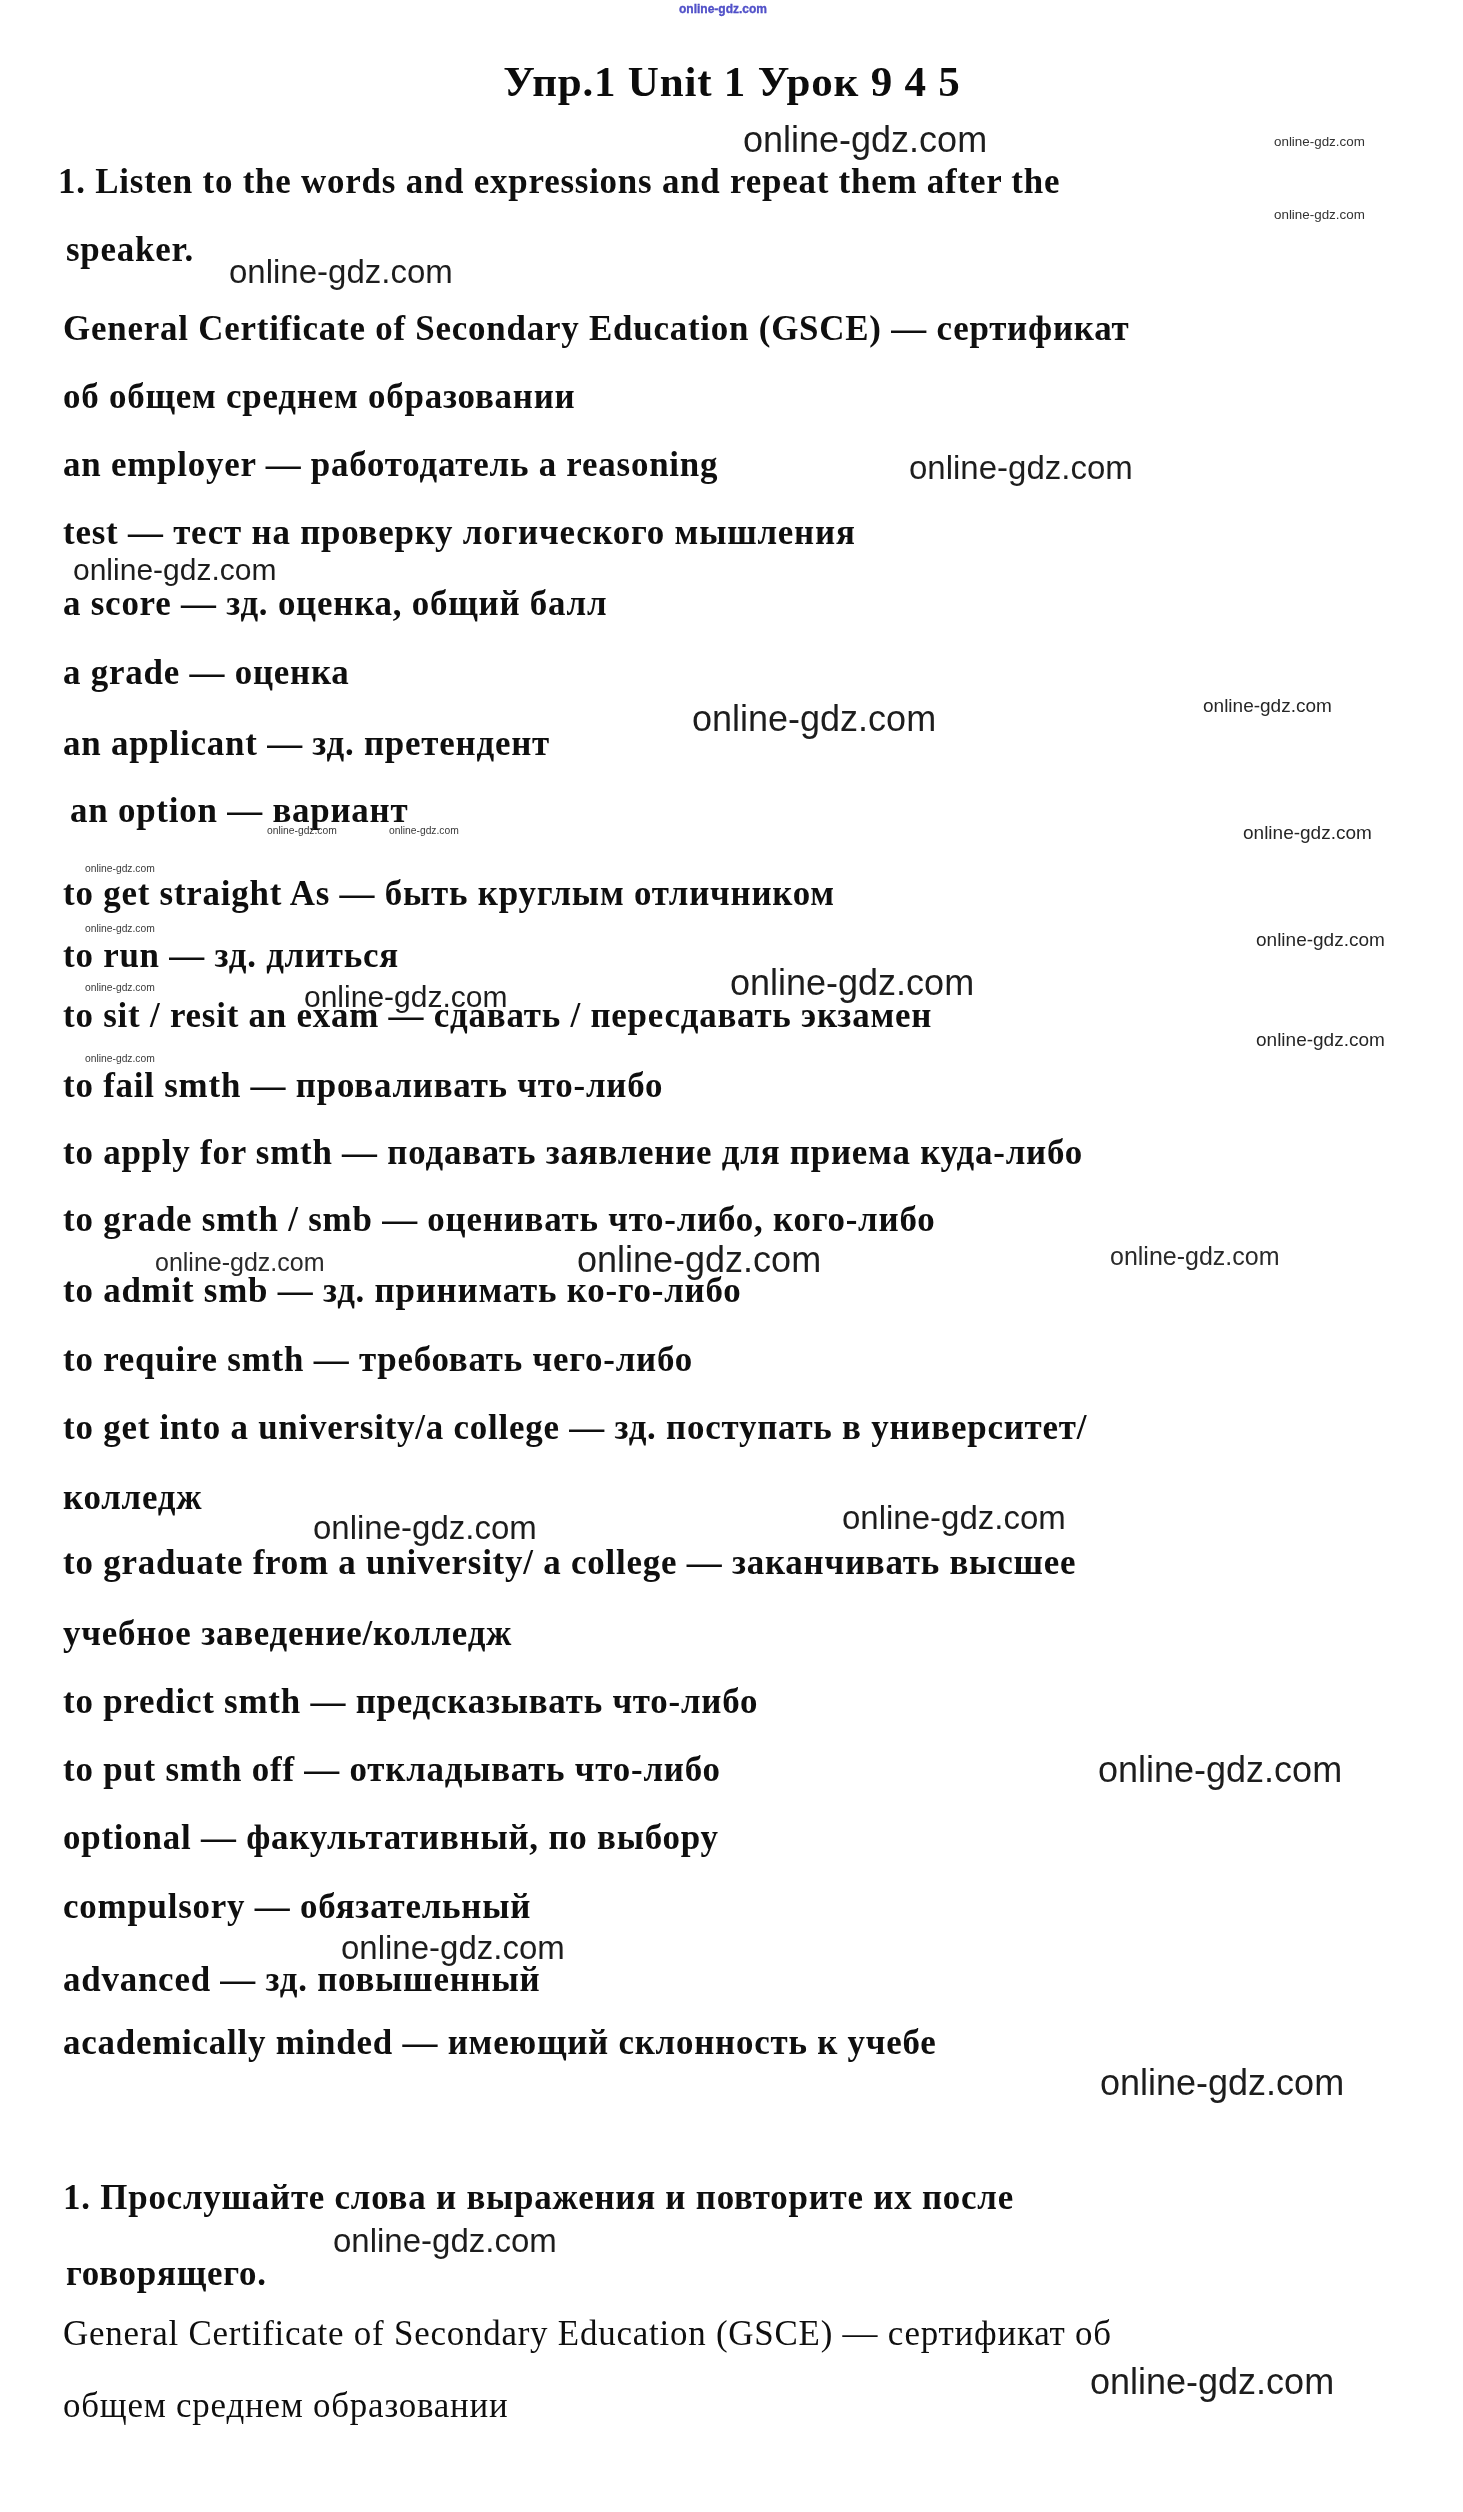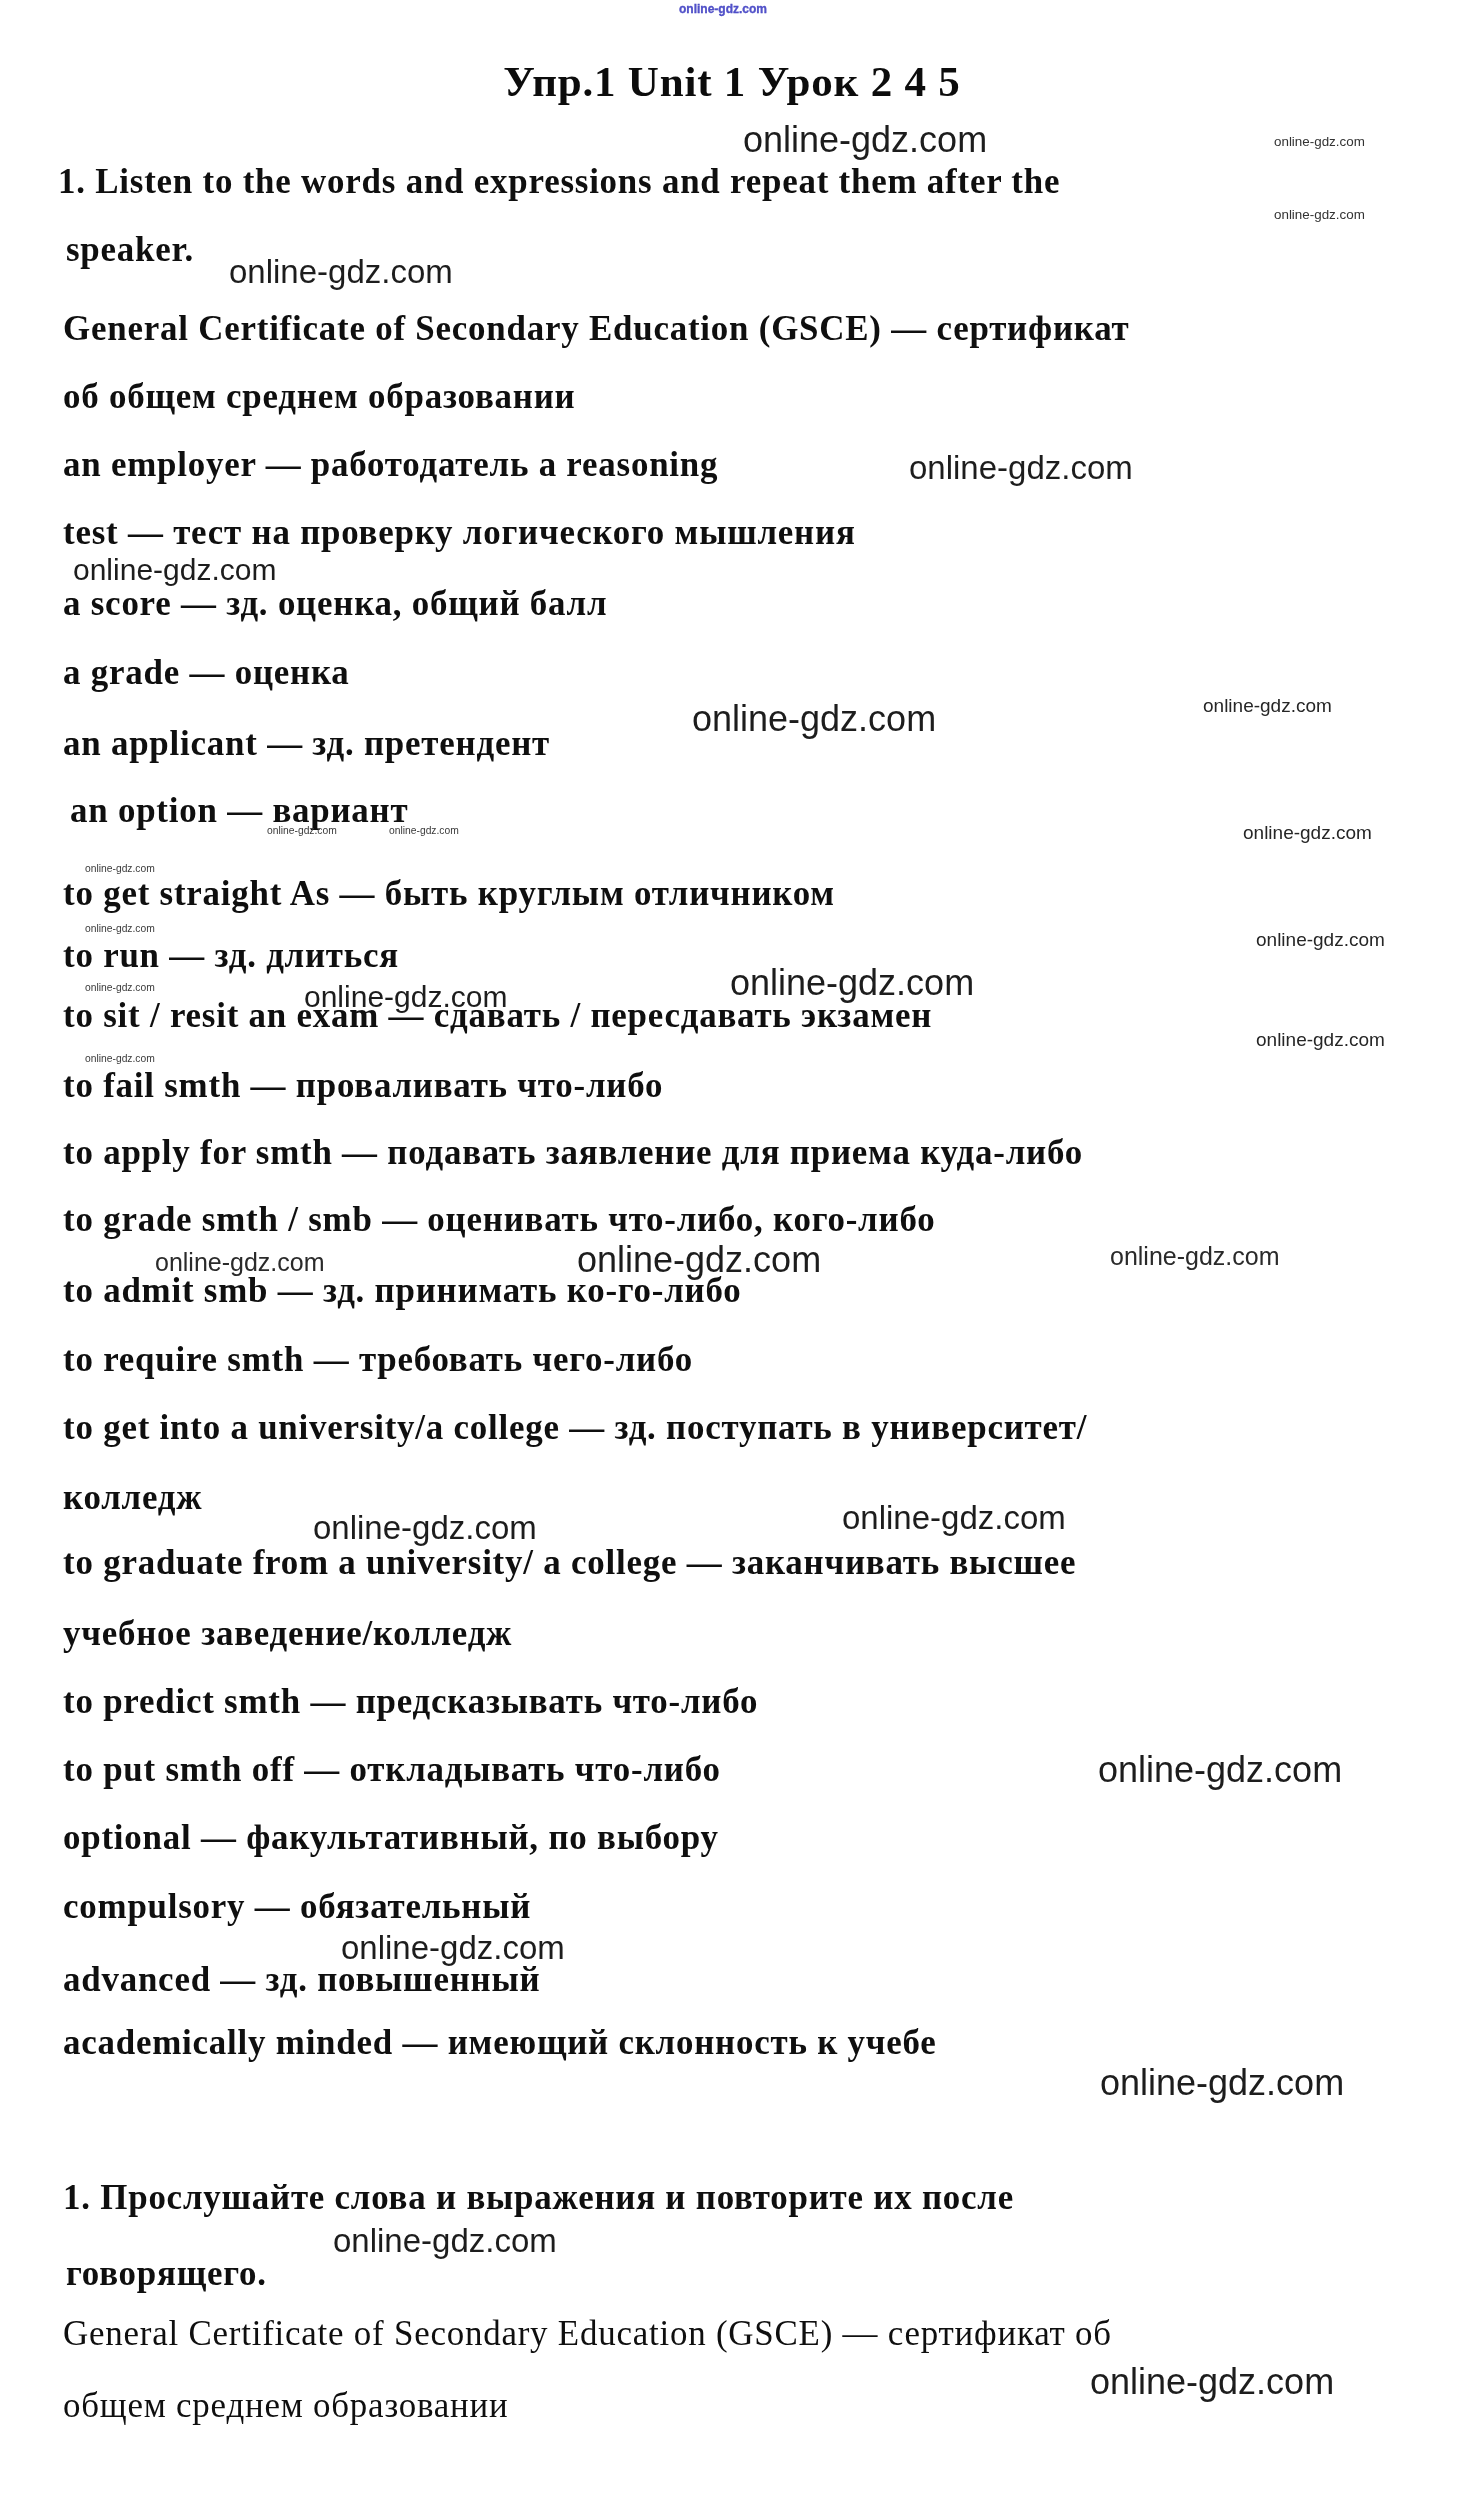--- a/index.html
+++ b/index.html
@@ -34,21 +34,21 @@
   .wm-xsm{font-size:13.4px;color:#333;}
   .wm-xs{font-size:10.3px;color:#3a3a3a;}
   .wm-blue{font-size:12px;color:#5353cb;font-weight:700;
     -webkit-text-stroke:0.3px #4343c0;}
 </style>
 </head>
 <body>
 
 <span class="wm wm-blue" style="left:679px;top:1.6px;">online-gdz.com</span>
 
-<div class="ttl">Упр.1 Unit 1 Урок 2 4 5</div>
+<div class="ttl">Упр.1 Unit 1 Урок 9 4 5</div>
 
 <span class="wm wm-lg" style="left:743px;top:119px;">online-gdz.com</span>
 <span class="wm wm-xsm" style="left:1274px;top:134px;">online-gdz.com</span>
 
 <div class="ln" style="left:58px;top:163px;">1. Listen to the words and expressions and repeat them after the</div>
 <span class="wm wm-xsm" style="left:1274px;top:207px;">online-gdz.com</span>
 <div class="ln" style="left:66px;top:231px;">speaker.</div>
 <span class="wm wm-md" style="left:229px;top:253px;">online-gdz.com</span>
 
 <div class="ln" style="left:63px;top:310px;">General Certificate of Secondary Education (GSCE) — сертификат</div>

